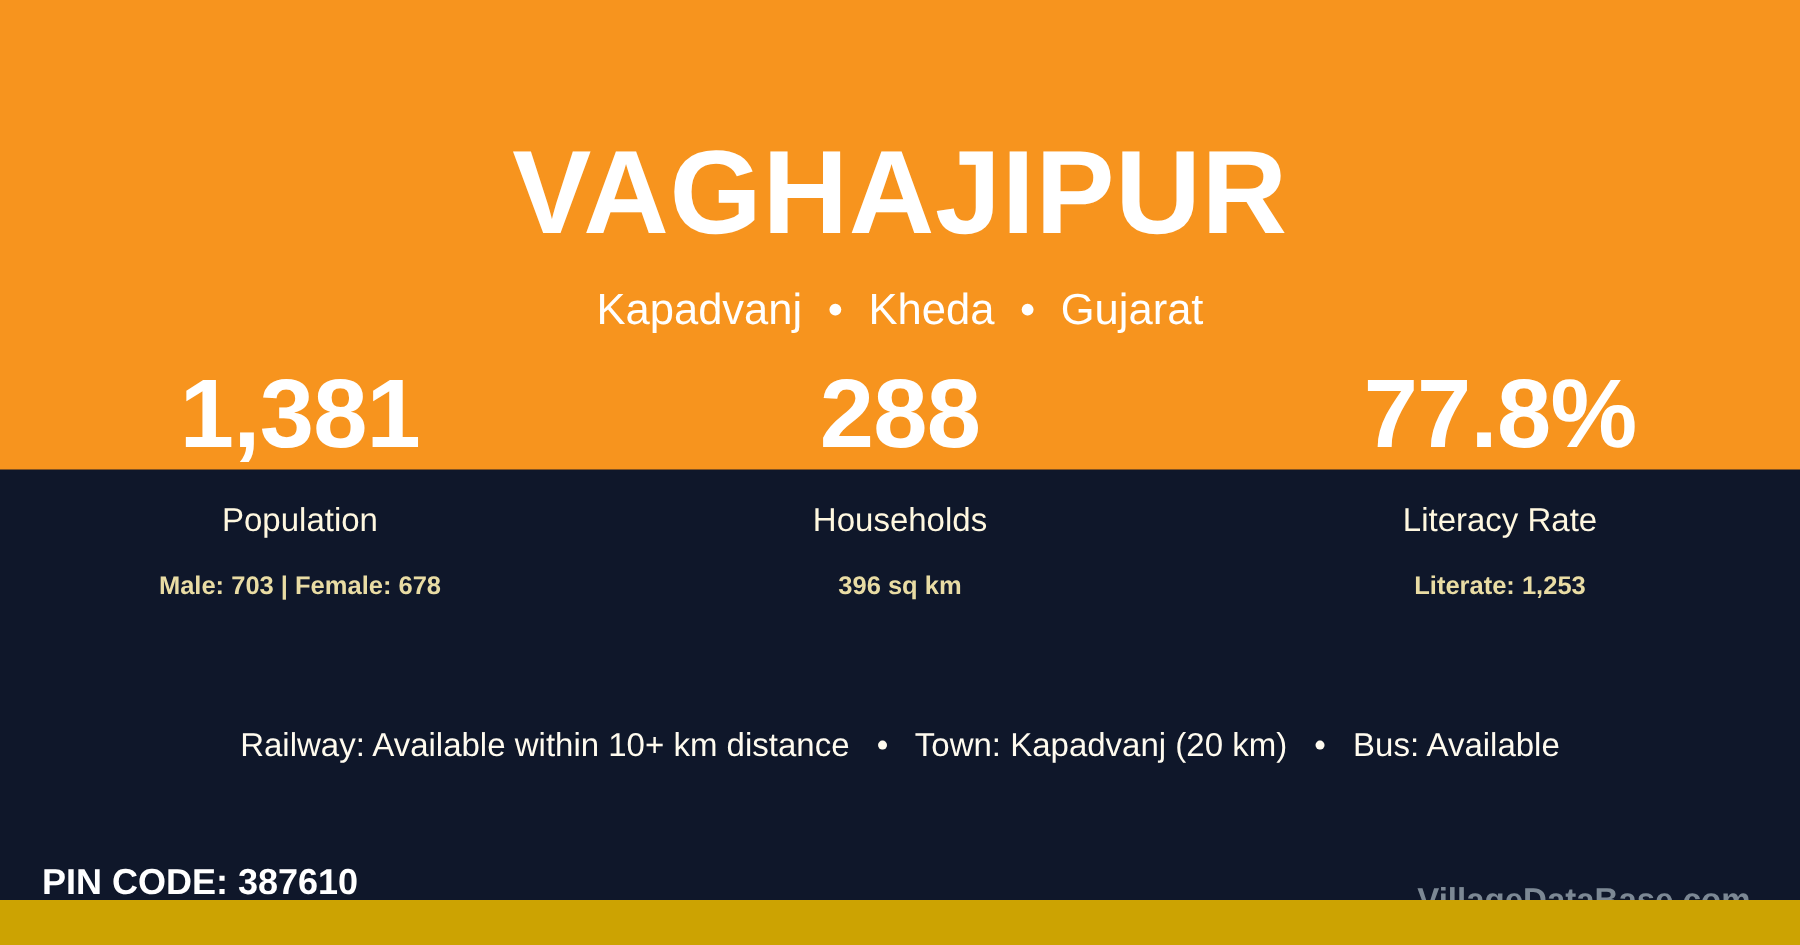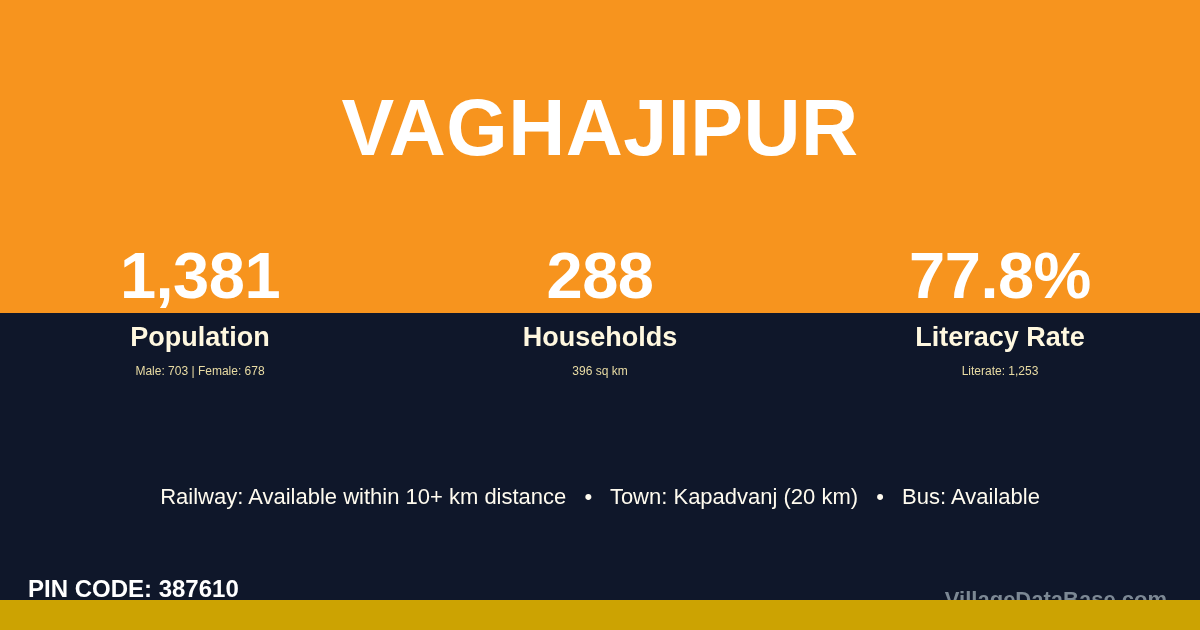--- a/index.html
+++ b/index.html
@@ -79,31 +79,31 @@
   }
   .stat-value {
     font-size: 65px;
     font-weight: bold;
     color: #FFFFFF;
     line-height: 1.0;
     letter-spacing: -0.5px;
     white-space: nowrap;
   }
   .stat-label {
-    margin-top: 16px;
-    font-size: 27px;
-    font-weight: bold;
+    margin-top: 28px;
+    font-size: 22px;
+    font-weight: normal;
     color: #FFF8E0;
     line-height: 1.0;
     white-space: nowrap;
   }
   .stat-sub {
-    margin-top: 14px;
-    font-size: 12px;
-    font-weight: normal;
+    margin-top: 24px;
+    font-size: 17px;
+    font-weight: bold;
     color: #E9DCA4;
     line-height: 1.0;
     white-space: nowrap;
   }
 
   
   .amenities {
     position: absolute;
     left: 0;
     top: 486px;
@@ -144,20 +144,27 @@
 </style>
 </head>
 <body>
 
 <div class="card">
 
   <div class="top-band"></div>
 
   <div class="hero">
     <div class="village-title">VAGHAJIPUR</div>
+    <div class="village-subtitle">
+      <span>Kapadvanj</span>
+      <span class="subtitle-sep">•</span>
+      <span>Kheda</span>
+      <span class="subtitle-sep">•</span>
+      <span>Gujarat</span>
+    </div>
   </div>
 
   <div class="stats-row">
 
     <div class="stat-col">
       <div class="stat-value">1,381</div>
       <div class="stat-label">Population</div>
       <div class="stat-sub">Male: 703 | Female: 678</div>
     </div>
 

